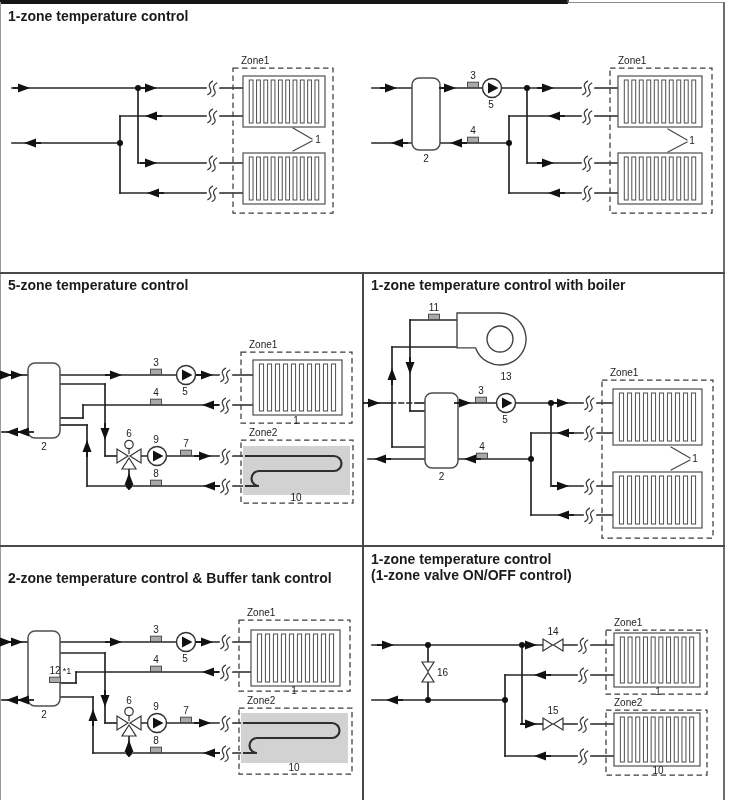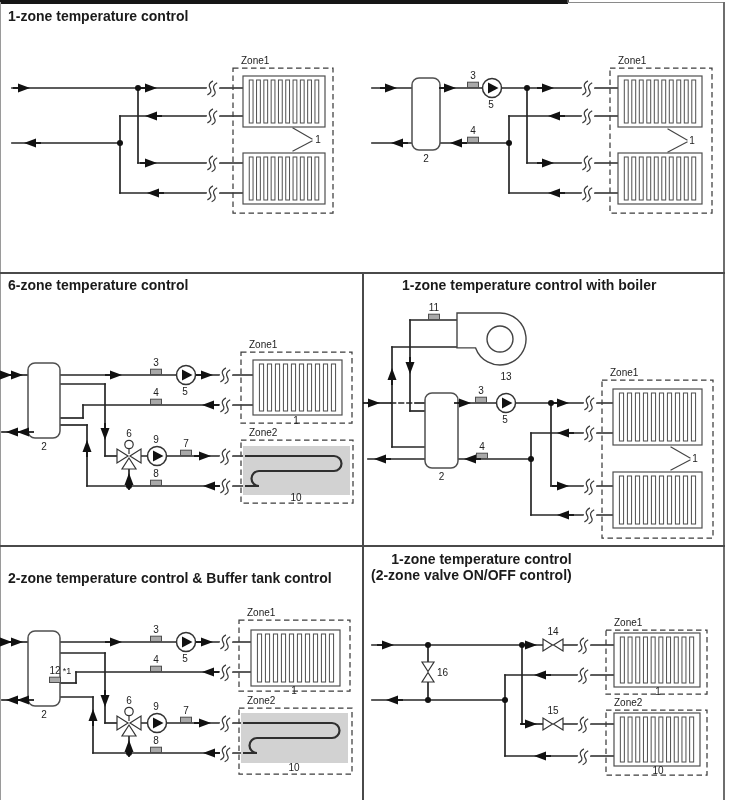--- a/index.html
+++ b/index.html
@@ -1,55 +1,55 @@
 <!DOCTYPE html>
 <html><head>
 <meta charset="utf-8">
 <style>
   html,body{margin:0;padding:0;background:#fff;}
   .stage{position:relative;width:731px;height:800px;background:#fff;overflow:hidden;
-         font-family:"Liberation Sans",sans-serif;text-align:right;}
+         font-family:"Liberation Sans",sans-serif;}
   .stage svg{position:absolute;left:0;top:0;}
   .b{position:absolute;}
   .topbar{left:0;top:0;width:568px;height:4px;background:#161616;}
   .toptick{left:567px;top:0;width:2px;height:3px;background:#555;}
   .topline{left:568px;top:2px;width:156px;height:1px;background:#8a8a8a;}
   .leftb{left:0;top:2px;width:1px;height:798px;background:#9a9a9a;}
   .rightb{left:723px;top:2px;width:2px;height:798px;background:#6e6e6e;}
   .hrule1{left:0;top:272px;width:725px;height:2px;background:#4a4a4a;}
   .hrule2{left:0;top:545px;width:725px;height:2px;background:#4a4a4a;}
   .vdiv{left:362px;top:273px;width:2px;height:527px;background:#4a4a4a;}
   .panel-title{position:absolute;font-weight:bold;font-size:14px;color:#1b1b1b;line-height:16px;white-space:nowrap;}
   #t1{left:8px;top:8px;}
   #t2{left:8px;top:277px;}
-  #t3{left:371px;top:277px;margin-left:31px;}
+  #t3{left:371px;top:277px;}
   #t4{left:8px;top:570px;}
   #t5{left:371px;top:551px;}
   #t5 span{display:block;}
 </style>
 </head>
 <body>
 
 <div class="stage">
   <div class="b topbar"></div>
   <div class="b toptick"></div>
   <div class="b topline"></div>
   <div class="b leftb"></div>
   <div class="b rightb"></div>
   <div class="b hrule1"></div>
   <div class="b hrule2"></div>
   <div class="b vdiv"></div>
 
   <div id="t1" class="panel-title">1-zone temperature control</div>
-  <div id="t2" class="panel-title">6-zone temperature control</div>
+  <div id="t2" class="panel-title">5-zone temperature control</div>
   <div id="t3" class="panel-title">1-zone temperature control with boiler</div>
   <div id="t4" class="panel-title">2-zone temperature control &amp; Buffer tank control</div>
   <div id="t5" class="panel-title">
     <span>1-zone temperature control</span>
-    <span>(2-zone valve ON/OFF control)</span>
+    <span>(1-zone valve ON/OFF control)</span>
   </div>
 
   <svg id="diag" width="731" height="800" viewBox="0 0 731 800">
       <g>
         <line x1="12" y1="88" x2="243" y2="88" stroke="#262626" stroke-width="1.7" stroke-linecap="square" fill="none"></line>
         <line x1="138" y1="88" x2="138" y2="163" stroke="#262626" stroke-width="1.7" stroke-linecap="square" fill="none"></line>
         <line x1="138" y1="163" x2="243" y2="163" stroke="#262626" stroke-width="1.7" stroke-linecap="square" fill="none"></line>
         <line x1="243" y1="116" x2="120" y2="116" stroke="#262626" stroke-width="1.7" stroke-linecap="square" fill="none"></line>
         <line x1="120" y1="116" x2="120" y2="193" stroke="#262626" stroke-width="1.7" stroke-linecap="square" fill="none"></line>
         <line x1="12" y1="143" x2="120" y2="143" stroke="#262626" stroke-width="1.7" stroke-linecap="square" fill="none"></line>

